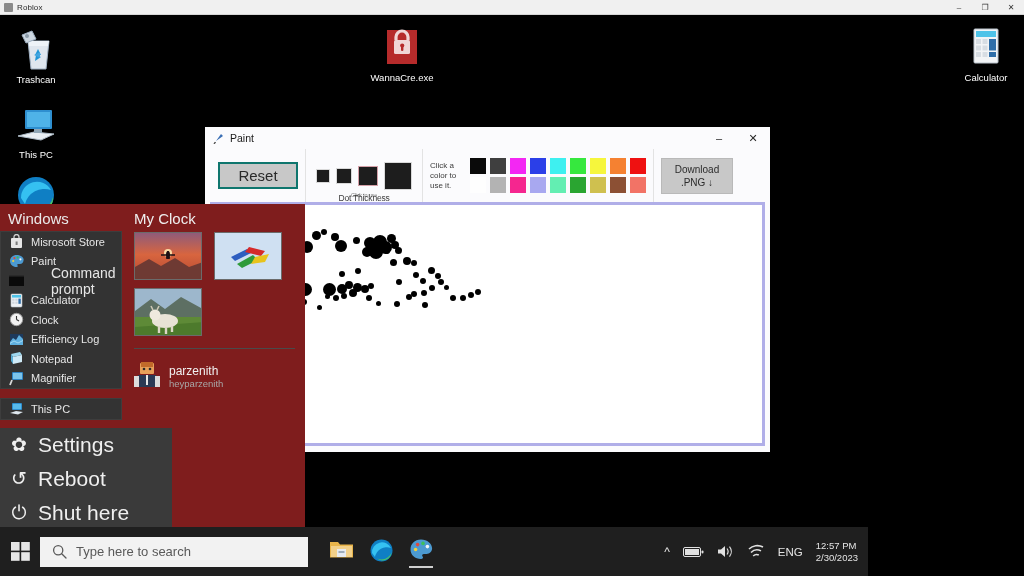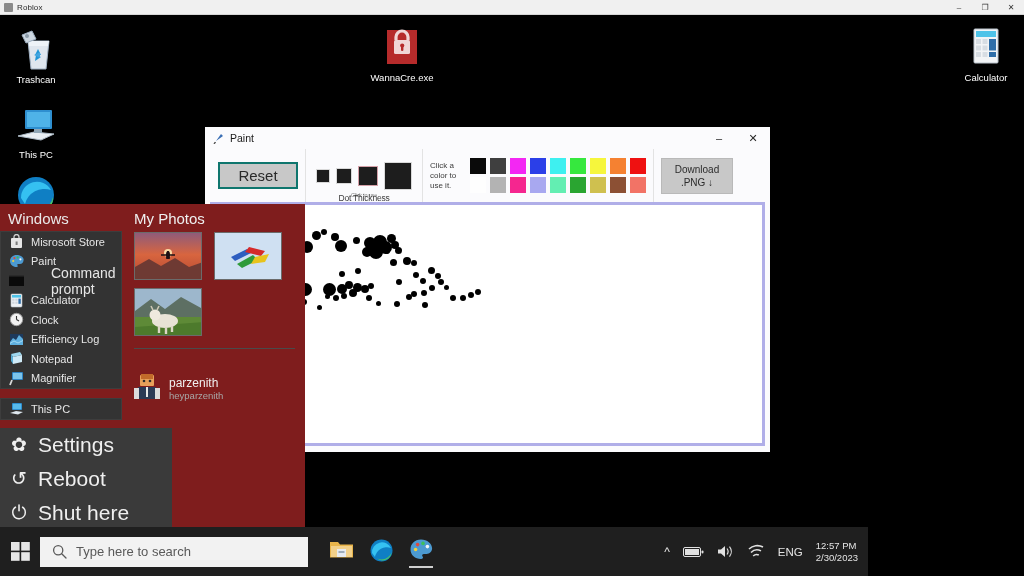--- a/index.html
+++ b/index.html
@@ -135,21 +135,21 @@
     display:flex; align-items:center; gap:9px; height:34px; padding-left:9px;
     font-size:21px; color:#efefef; cursor:pointer;
   }
   .pw-item .pg{ width:20px; text-align:center; font-size:19px; }
 
   #sm-right{ flex:1; padding:6px 10px 0 12px; }
   #photos-heading{ font-size:15px; color:#efefef; margin-bottom:5px; }
   #photo-grid{ display:flex; flex-wrap:wrap; gap:8px 12px; }
   .photo{ width:68px;height:48px; background:#555; border:1px solid #6b6b6b; overflow:hidden; position:relative; }
   #account{
-    margin-top:12px; border-top:1px solid #4a4a4a; padding-top:24px;
+    margin-top:12px; border-top:1px solid #4a4a4a; padding-top:12px;
     display:flex; align-items:center; gap:9px;
   }
   #avatar{ width:26px;height:32px;position:relative; }
   #account .nm{ font-size:12px;color:#f0f0f0;line-height:14px; }
   #account .un{ font-size:9.5px;color:#a8a8a8;line-height:12px; }
 
   
   #taskbar{
     position:absolute; left:0; bottom:0; width:868px; height:49px;
     background:#1f1f1f; display:flex; align-items:center;
@@ -504,21 +504,21 @@
             <span>Reboot</span>
           </div>
           <div class="pw-item">
             <span class="pg">⏻</span>
             <span>Shut here</span>
           </div>
         </div>
     </div>
 
     <div id="sm-right">
-      <div id="photos-heading">My Photos</div>
+      <div id="photos-heading">My Clock</div>
       <div id="photo-grid">
         <div class="photo">
           <svg width="68" height="48" viewBox="0 0 68 48" preserveAspectRatio="none">
             <defs>
                 <linearGradient id="sky" x1="0" y1="0" x2="0" y2="1">
               <stop offset="0%" stop-color="#8f5b7a"></stop>
                   <stop offset="45%" stop-color="#d8653f"></stop>
                   <stop offset="100%" stop-color="#b0462f"></stop>
             </linearGradient>
               </defs>

